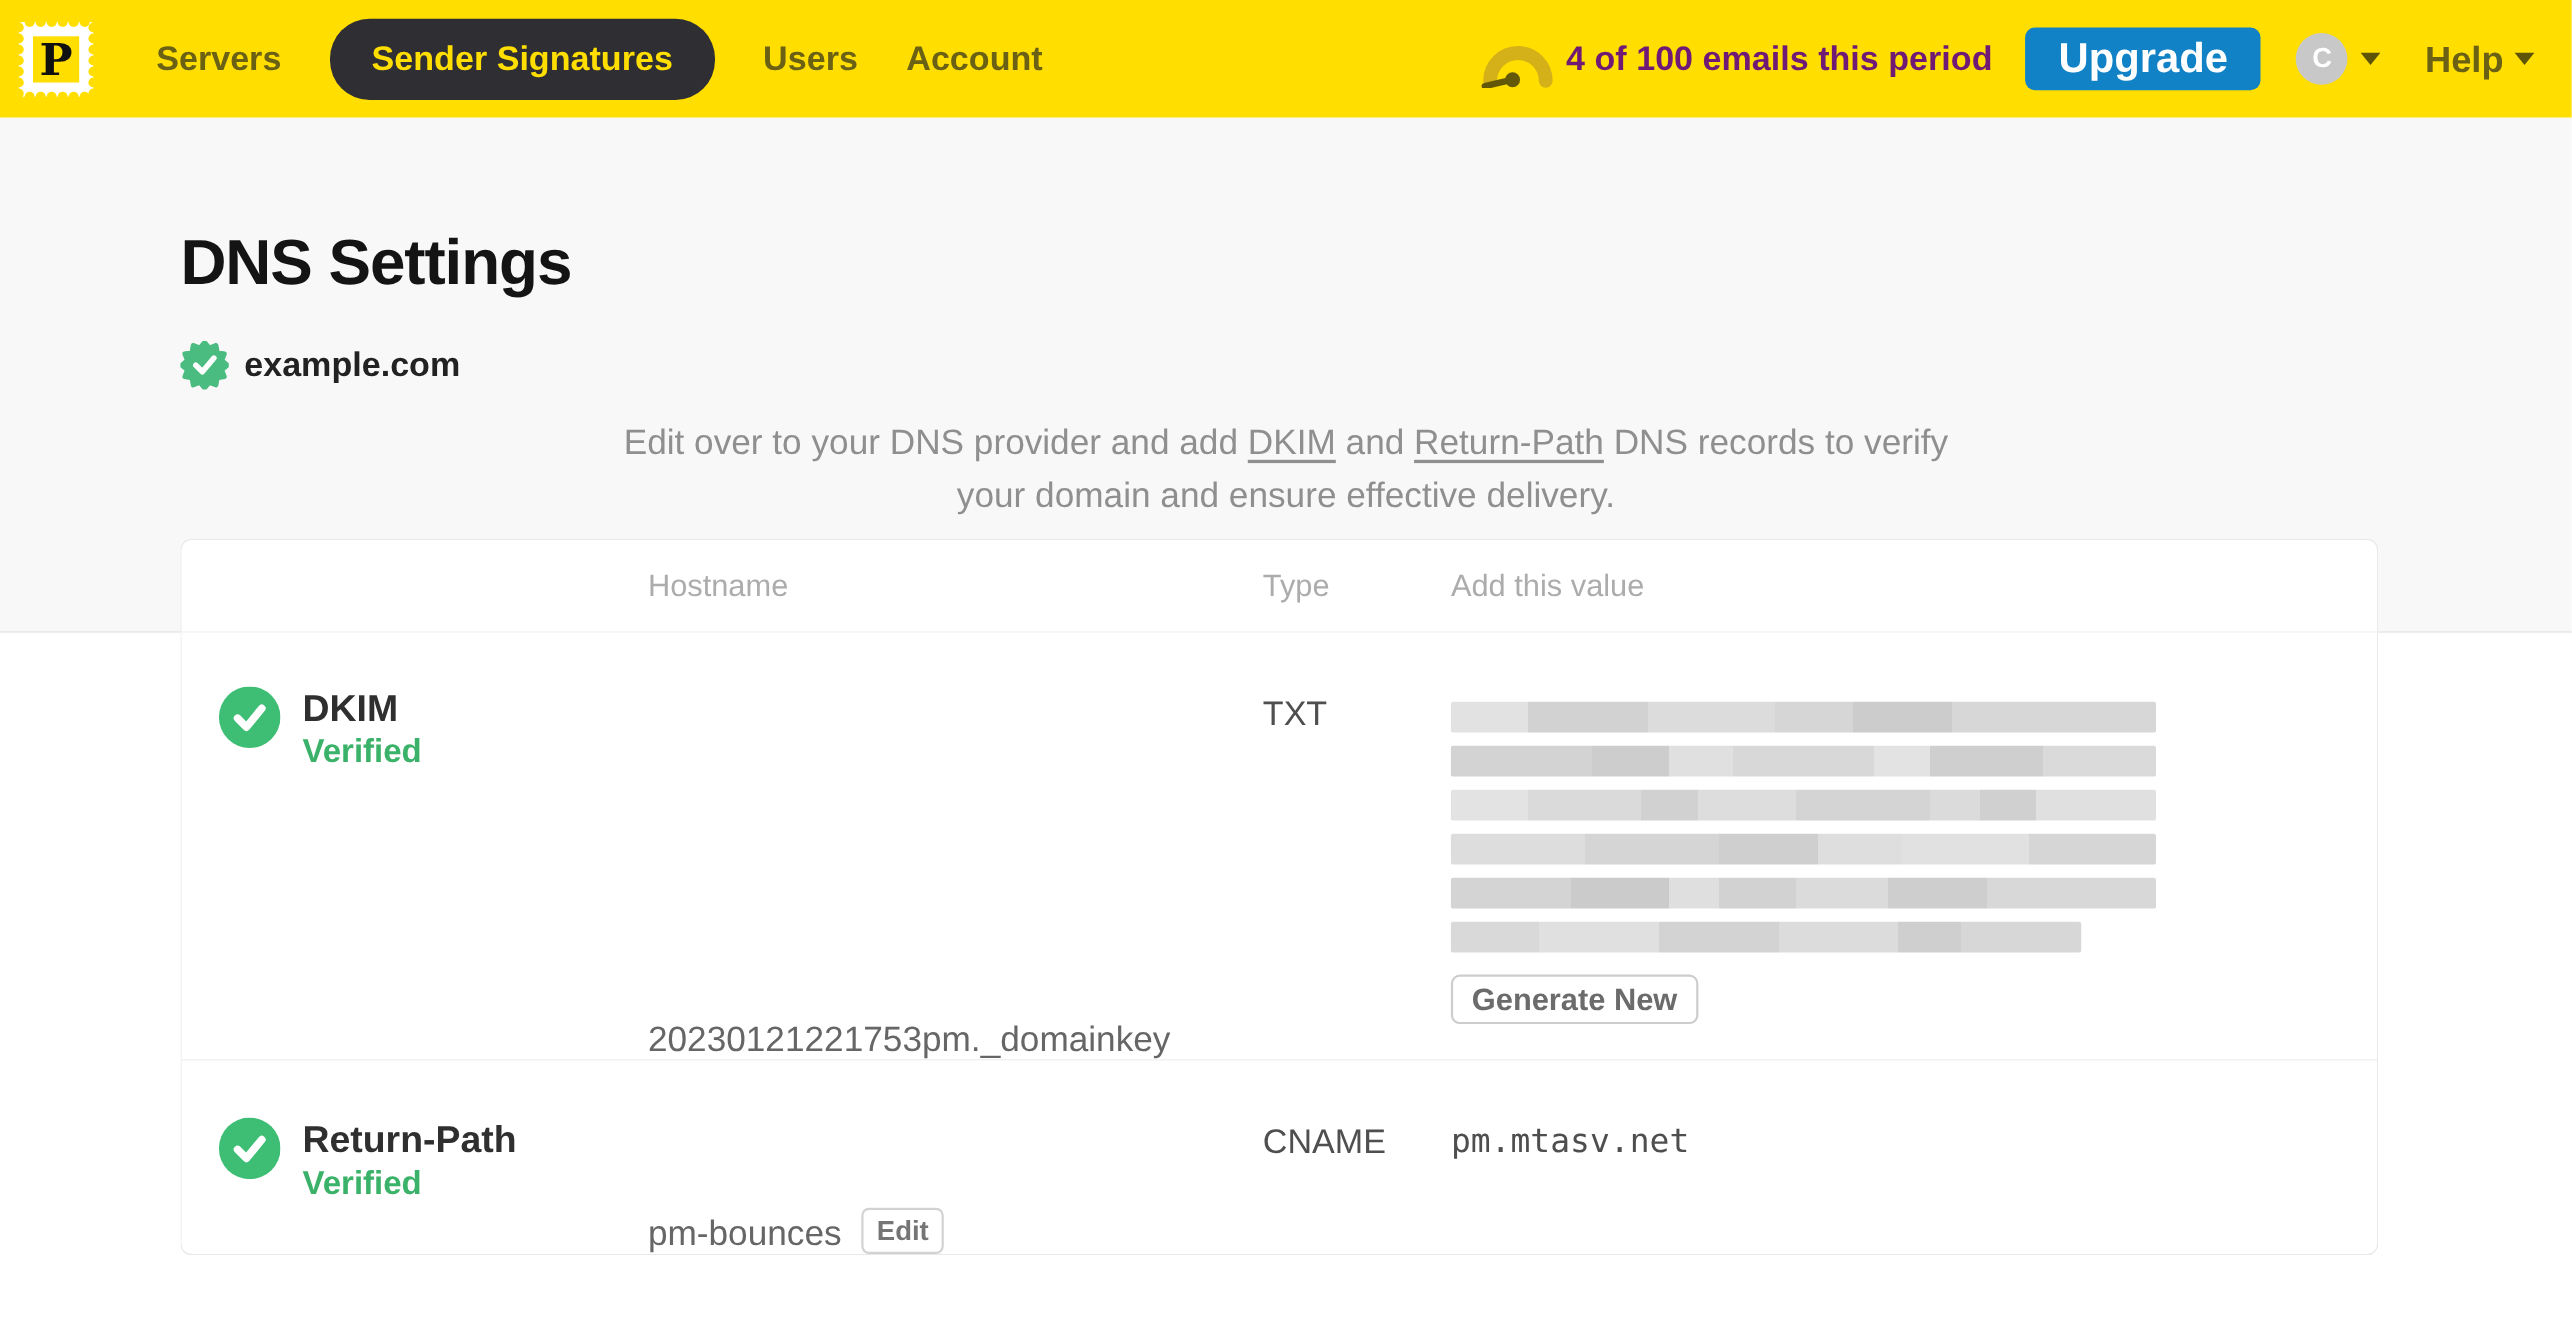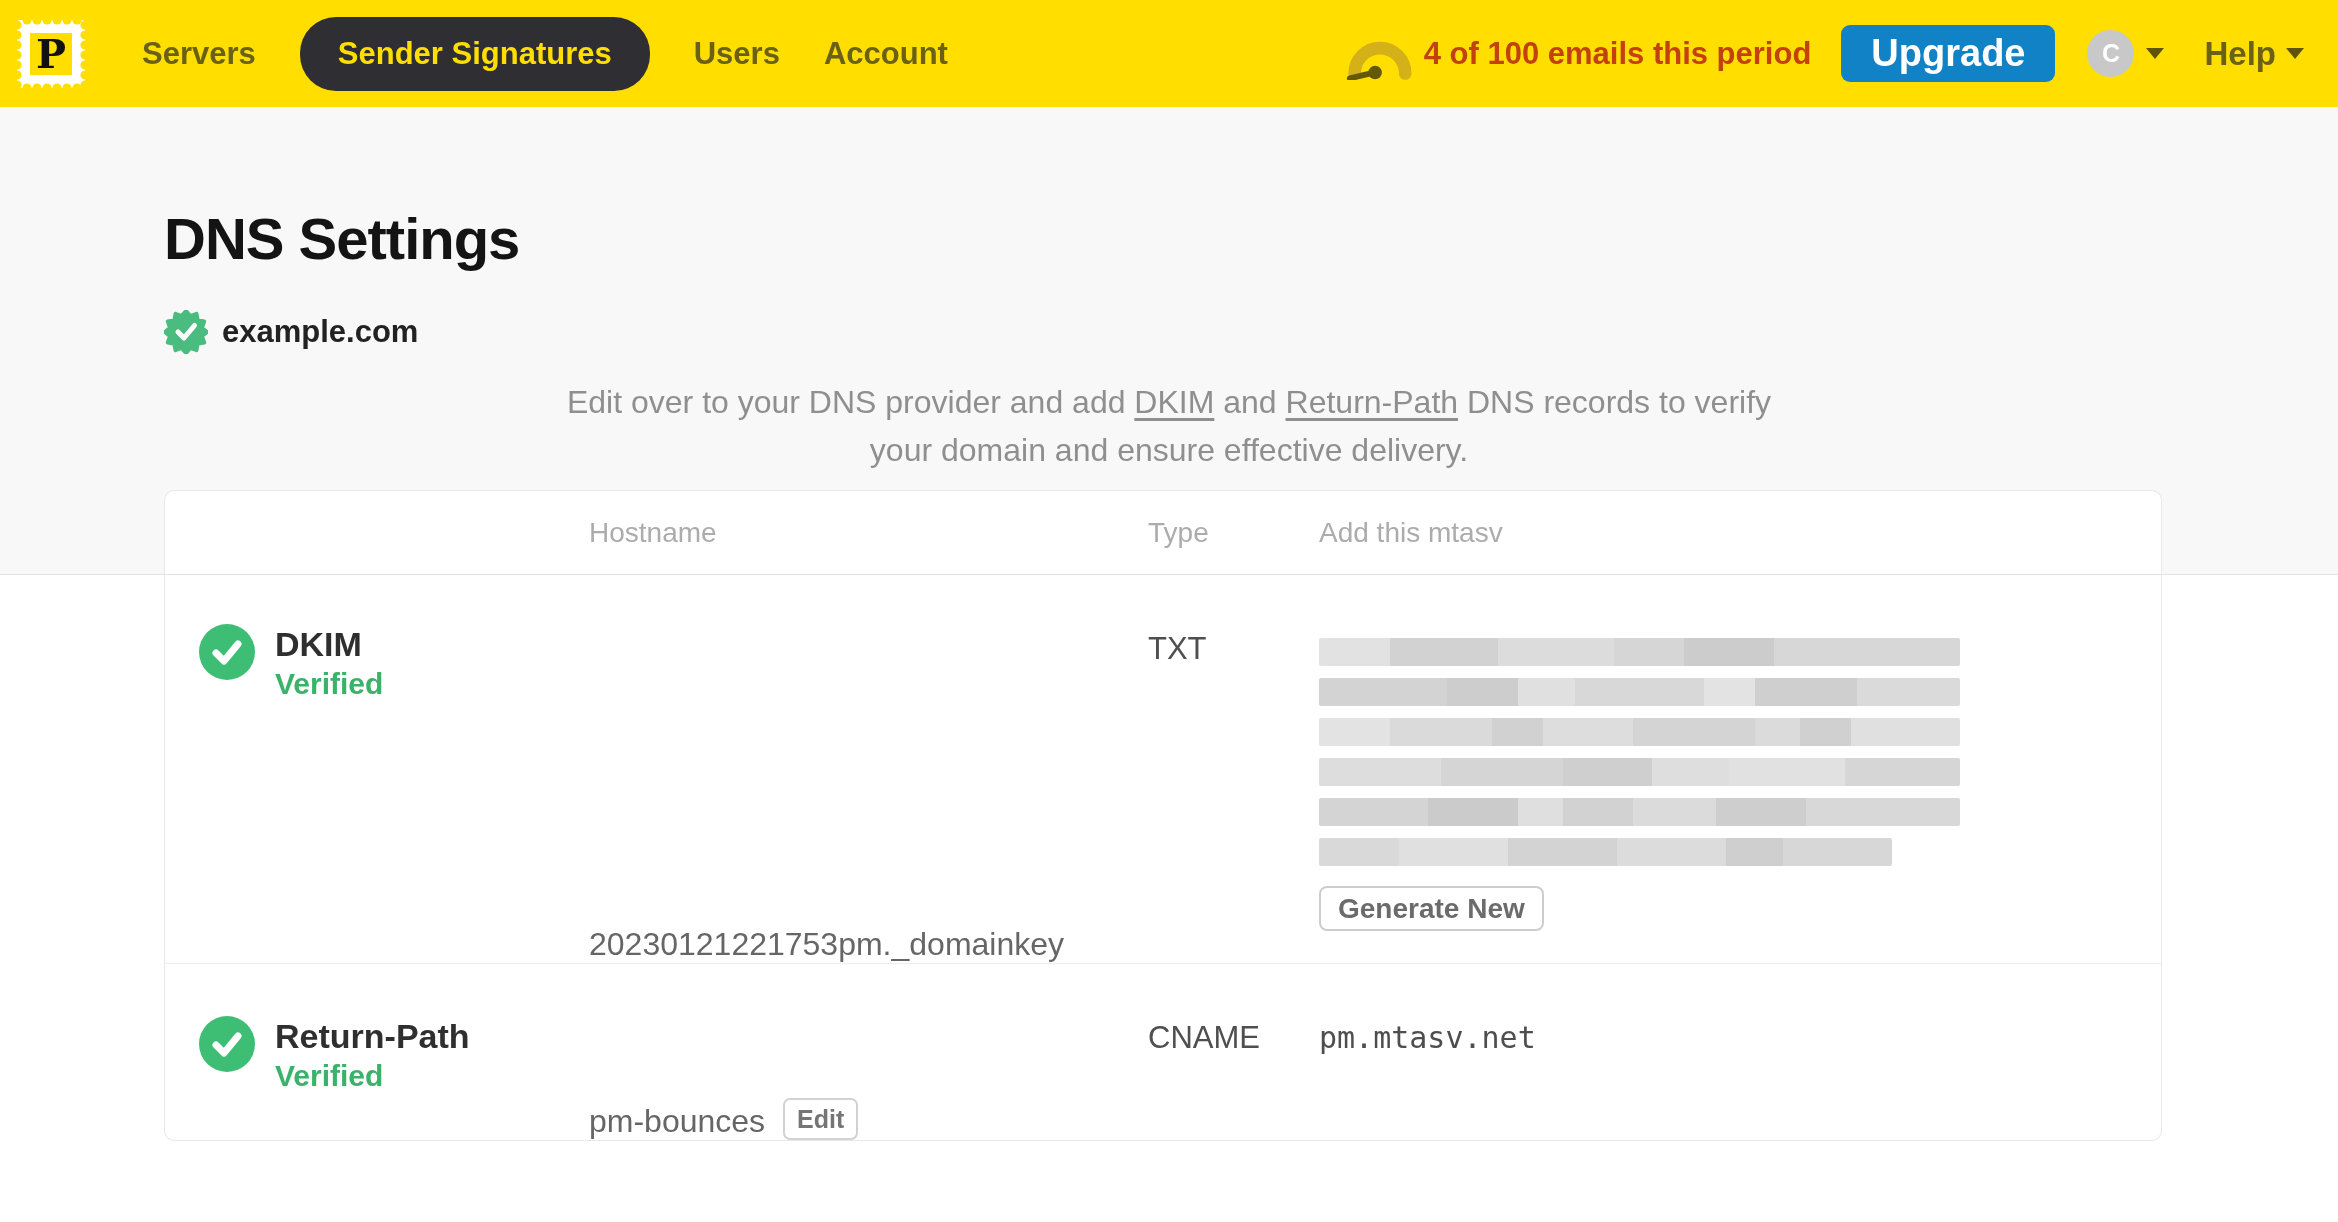--- a/index.html
+++ b/index.html
@@ -7,21 +7,21 @@
   body { font-family:"Liberation Sans", sans-serif; background:#ffffff; }
 
   
   .navbar { height:107px; background:#FFDE00; display:flex; align-items:center; padding:0 34px 0 14px; }
   .logo { width:74px; height:74px; flex:0 0 auto; }
   .nav-links { display:flex; align-items:center; margin-left:54px; gap:44px;text-align:center; }
   .nav-item { font-size:31px; font-weight:bold; color:#6b6114; cursor:pointer; white-space:nowrap; }
   .nav-item.active { background:#2f2f33; color:#FFDE00; border-radius:36px; padding:19px 38px; }
   .nav-right { margin-left:auto; display:flex; align-items:center; }
   .gauge { width:68px; height:52px; margin-right:12px; }
-  .usage-text { font-size:31px; font-weight:bold; color:#c2410c; white-space:nowrap; }
+  .usage-text { font-size:31px; font-weight:bold; color:#701a75; white-space:nowrap; }
   .upgrade-btn { margin-left:30px; background:#1182C6; color:#ffffff; font-size:38px; font-weight:bold;
                  border:none; border-radius:9px; height:57px; padding:0 30px; cursor:pointer;
                  font-family:"Liberation Sans", sans-serif; }
   .avatar-wrap { margin-left:32px; display:flex; align-items:center; gap:12px; cursor:pointer; }
   .avatar { width:47px; height:47px; border-radius:50%; background:#c8c8c8; color:#ffffff;
             font-size:25px; font-weight:bold; display:flex; align-items:center; justify-content:center; }
   .caret { width:0; height:0; border-left:9px solid transparent; border-right:9px solid transparent;
            border-top:11px solid #5e5408; }
   .help-wrap { margin-left:40px; display:flex; align-items:center; gap:10px; cursor:pointer; }
   .help-label { font-size:33px; font-weight:bold; color:#6b6114; }
@@ -143,21 +143,21 @@
       <path d="M14 22 L20 28 L30.5 15.5" fill="none" stroke="#ffffff" stroke-width="5" stroke-linecap="round" stroke-linejoin="round"></path>
     </svg>
     <div class="domain-name">example.com</div>
   </div>
 
   <div class="intro"><span>Edit over to your DNS provider and add </span><a>DKIM</a><span> and </span><a>Return-Path</a><span> DNS records to verify your domain and ensure effective delivery.</span></div>
 
   <div class="card-head">
     <div class="col-header">Hostname</div>
     <div class="col-header">Type</div>
-    <div class="col-header">Add this mtasv</div>
+    <div class="col-header">Add this value</div>
   </div>
 </div>
 
 <div class="card-body">
 
   <div class="dns-row row-dkim">
     <div class="status-cell">
       <svg class="check-circle" viewBox="0 0 56 56">
         <circle cx="28" cy="28" r="28" fill="#3EBE75"></circle>
         <path d="M17 29 L25 37 L39 20" fill="none" stroke="#ffffff" stroke-width="7" stroke-linecap="round" stroke-linejoin="round"></path>

